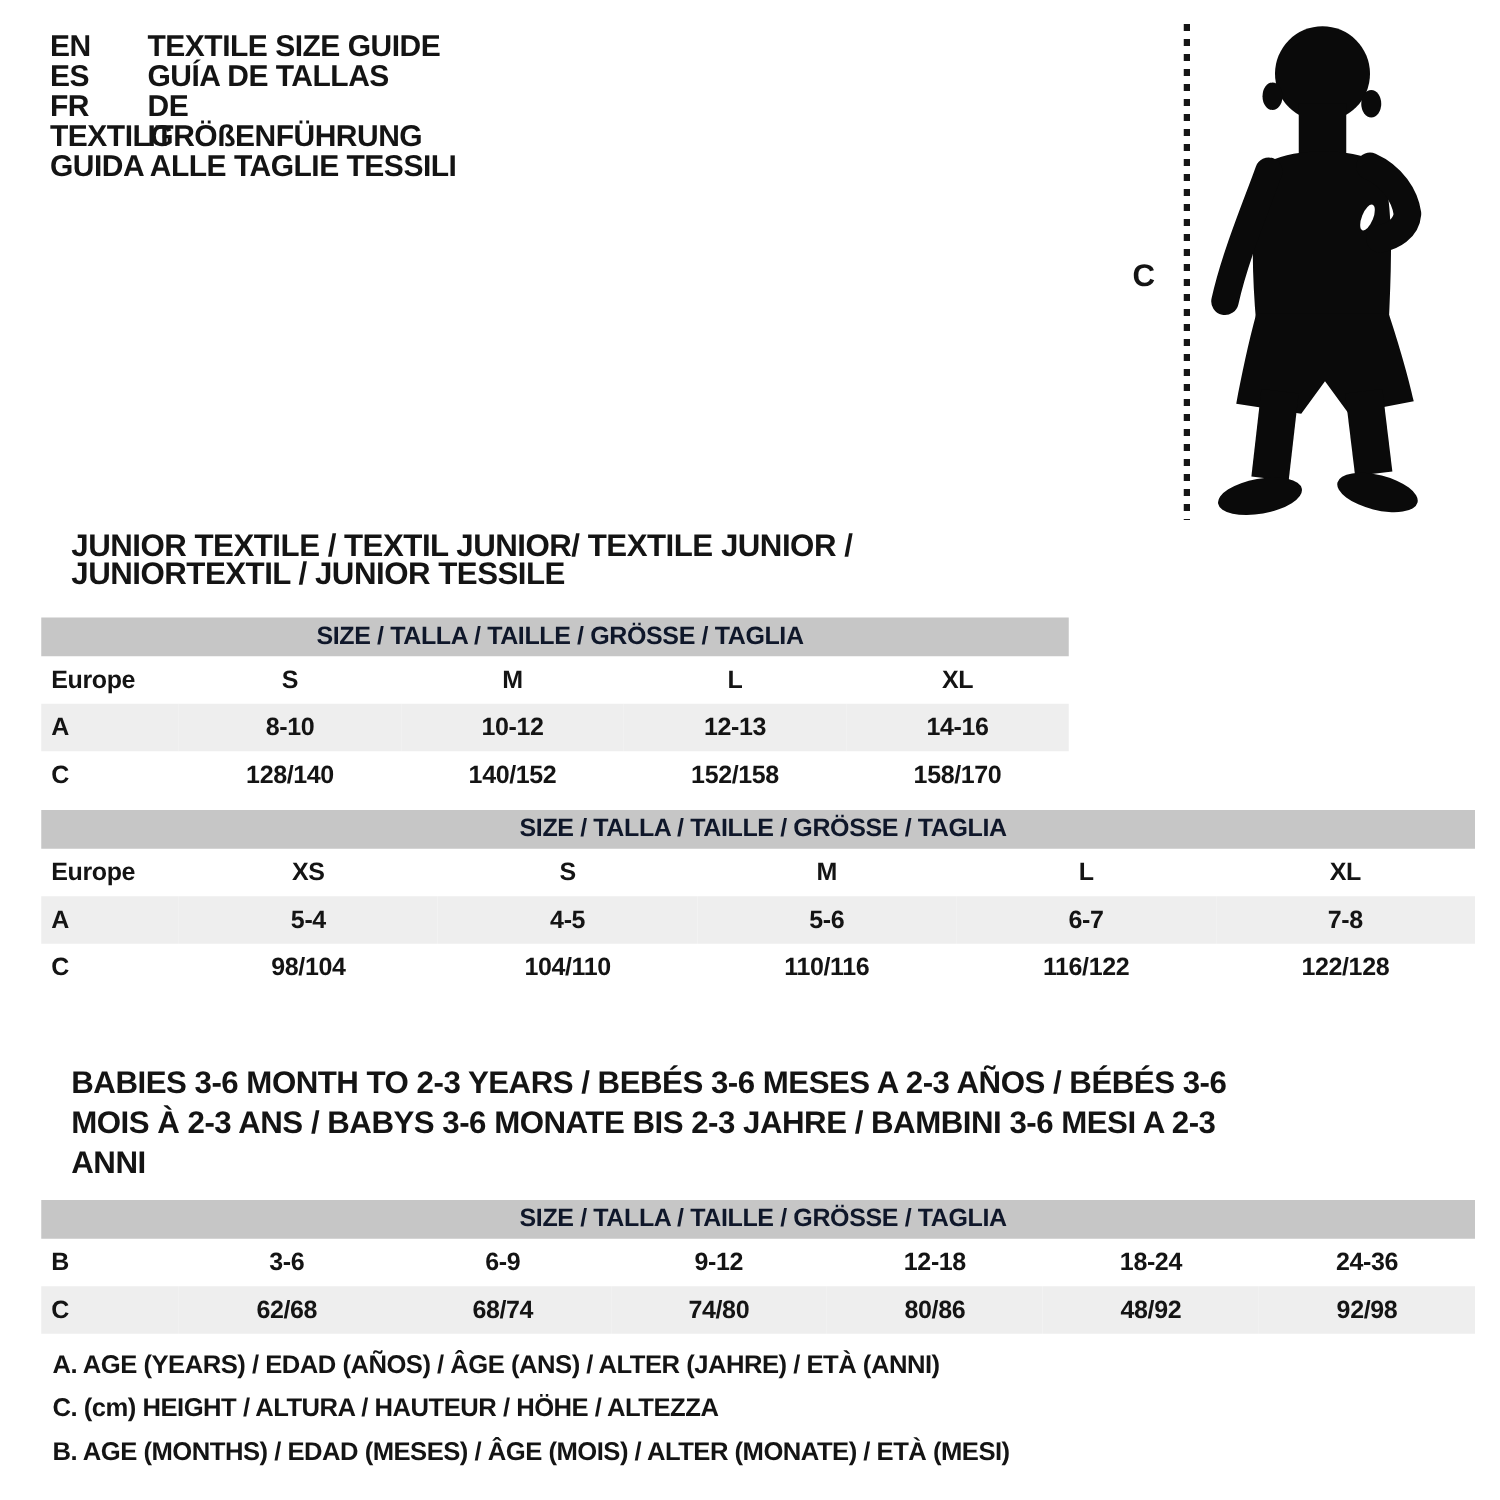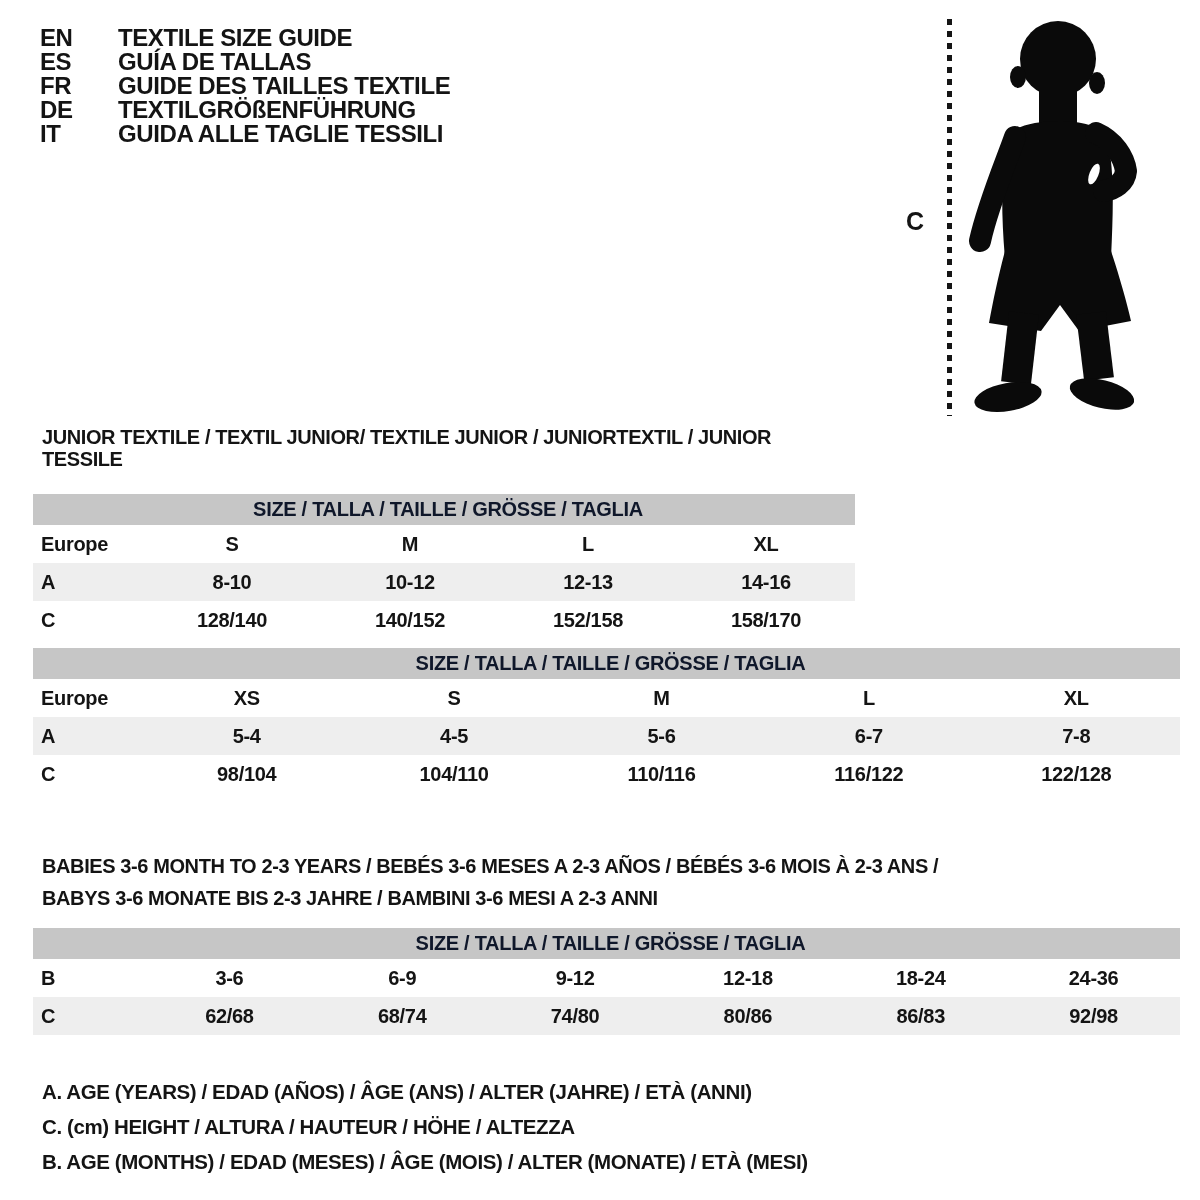--- a/index.html
+++ b/index.html
@@ -19,21 +19,21 @@
     position:absolute;left:947px;top:19px;width:5px;height:397px;
     background:repeating-linear-gradient(to bottom,#151515 0 6px,transparent 6px 12px);
   }
   .silhouette{position:absolute;left:963px;top:13px;width:180px;height:405px;}
   
   .section{position:absolute;left:33px;}
   .section-junior{top:426px;width:822px;}
   .section-children{top:648px;width:1147px;}
   .section-babies{top:850px;width:1147px;}
   .section-title{
-    font-size:20px;line-height:32px;letter-spacing:-0.4px;margin:0 0 0 9px;
+    font-size:25px;line-height:32px;letter-spacing:-0.4px;margin:0 0 0 24px;
   }
   .section-junior .section-title{margin-bottom:24px;line-height:22px;}
   .section-children .section-title{margin-bottom:20px;line-height:22px;}
   .section-babies .section-title{margin-bottom:14px;max-width:960px;}
   table.size-table{width:100%;border-collapse:collapse;table-layout:fixed;}
   table.size-table col.first{width:110px;}
   tr.size-header td{
     background:#c6c6c6;color:#0f172a;height:31px;font-size:20px;
     text-align:left;padding:0 0 0 8px;letter-spacing:-0.4px;white-space:nowrap;overflow:visible;
   }
@@ -48,21 +48,20 @@
 <body>
 
 <div class="page">
 
   <div class="lang-list">
     <span>EN</span>
     <span>TEXTILE SIZE GUIDE</span>
     <span>ES</span>
     <span>GUÍA DE TALLAS</span>
     <span>FR</span>
-    <span>GUIDE DES TAILLES TEXTILE</span>
     <span>DE</span>
     <span>TEXTILGRÖßENFÜHRUNG</span>
     <span>IT</span>
     <span>GUIDA ALLE TAGLIE TESSILI</span>
   </div>
 
   <div class="figure-label">C</div>
   <div class="measure-line"></div>
   <svg class="silhouette" viewBox="0 0 180 405" xmlns="http://www.w3.org/2000/svg">
     <g fill="#0a0a0a" stroke="none">
@@ -197,21 +196,21 @@
           <td>12-18</td>
           <td>18-24</td>
           <td>24-36</td>
         </tr>
         <tr>
           <td>C</td>
           <td>62/68</td>
           <td>68/74</td>
           <td>74/80</td>
           <td>80/86</td>
-          <td>86/83</td>
+          <td>48/92</td>
           <td>92/98</td>
         </tr>
       </tbody>
     </table>
   </div>
 
   <div class="legend">
     <div>A. AGE (YEARS) / EDAD (AÑOS) / ÂGE (ANS) / ALTER (JAHRE) / ETÀ (ANNI)</div>
     <div>C. (cm) HEIGHT / ALTURA / HAUTEUR / HÖHE / ALTEZZA</div>
     <div>B. AGE (MONTHS) / EDAD (MESES) / ÂGE (MOIS) / ALTER (MONATE) / ETÀ (MESI)</div>

